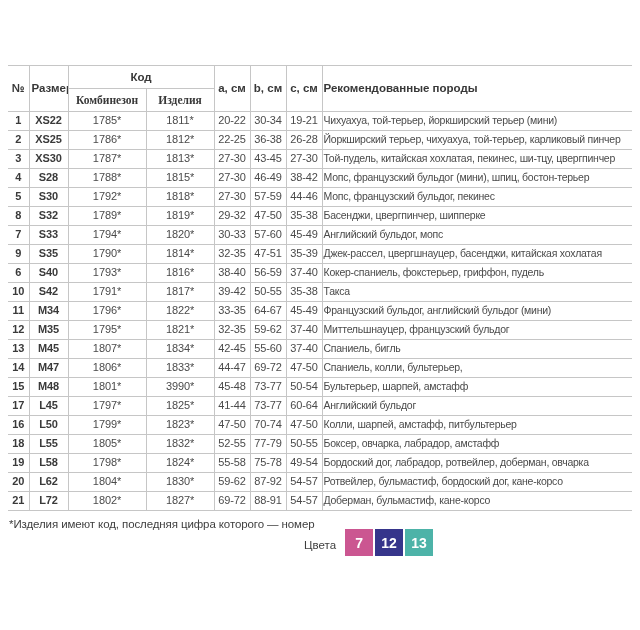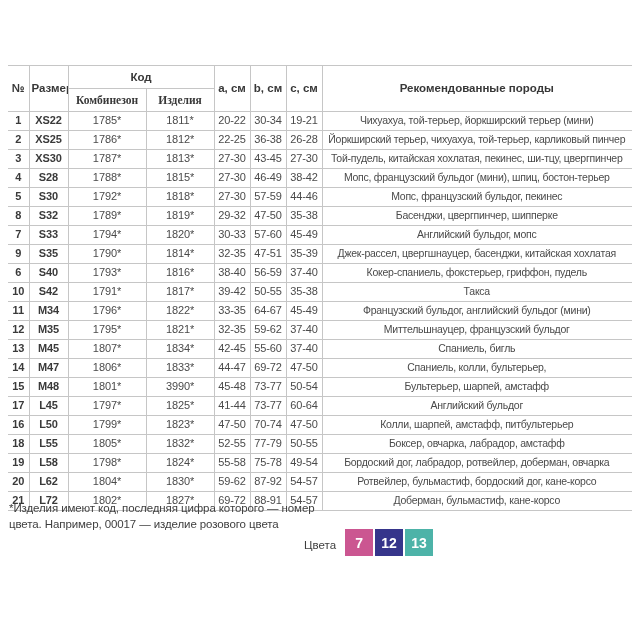--- a/index.html
+++ b/index.html
@@ -20,27 +20,27 @@
   }
   
   .size-table tr > :first-child{border-left:none;}
   .size-table tr > :last-child{border-right:none;}
   .size-table thead th{font-weight:bold;color:#383838;font-size:11.5px;margin-top:36px;}
   .size-table thead tr:first-child th{height:22px;}
   .size-table thead tr:last-child th{height:22px;font-family:Liberation Serif, serif;}
   .size-table tbody td{height:18px;color:#4a4a4a;letter-spacing:-0.1px;}
   .size-table tbody td.c-num,.size-table tbody td.c-size{font-weight:bold;color:#3a3a3a;}
   .size-table td.c-breeds,.size-table th.h-breeds{
-    text-align:center;padding-left:1px;font-size:10.5px;letter-spacing:-0.25px;
+    text-align:left;padding-left:1px;font-size:10.5px;letter-spacing:-0.25px;
   }
   .size-table th.h-breeds{font-size:11.5px;letter-spacing:0;}
   col.c1{width:21px;} col.c2{width:39px;} col.c3{width:78px;} col.c4{width:68px;}
   col.c5{width:36px;} col.c6{width:36px;} col.c7{width:36px;} col.c8{width:310px;}
   .footnote{
-    position:absolute;left:9px;top:500px;width:310px;
+    position:absolute;left:9px;top:516px;width:310px;
     font-size:11.5px;line-height:1.4;color:#3e3e3e;letter-spacing:-0.1px;
   }
   .legend{
     position:absolute;left:304px;top:529px;display:flex;align-items:center;
   }
   .legend-label{font-size:11.5px;color:#3e3e3e;margin-right:9px;margin-top:5px;}
   .swatches{display:flex;gap:2px;}
   .swatch{
     width:28px;height:27px;display:flex;align-items:center;justify-content:center;
     color:#ffffff;font-weight:bold;font-size:14px;
@@ -284,21 +284,20 @@
         <td class="c-a">69-72</td>
         <td class="c-b">88-91</td>
         <td class="c-c">54-57</td>
         <td class="c-breeds">Доберман, бульмастиф, кане-корсо</td>
       </tr>
     </tbody>
 </table>
 
 <div class="footnote">
   <div>*Изделия имеют код, последняя цифра которого — номер</div>
-  <div>цвета. Например, 00017 — изделие розового цвета</div>
 </div>
 
 <div class="legend">
   <span class="legend-label">Цвета</span>
   <span class="swatches" id="swatches">
       <span class="swatch" style="background: rgb(203, 86, 145);">7</span>
       <span class="swatch" style="background: rgb(54, 53, 139);">12</span>
       <span class="swatch" style="background: rgb(77, 179, 168);">13</span>
     </span>
 </div>

